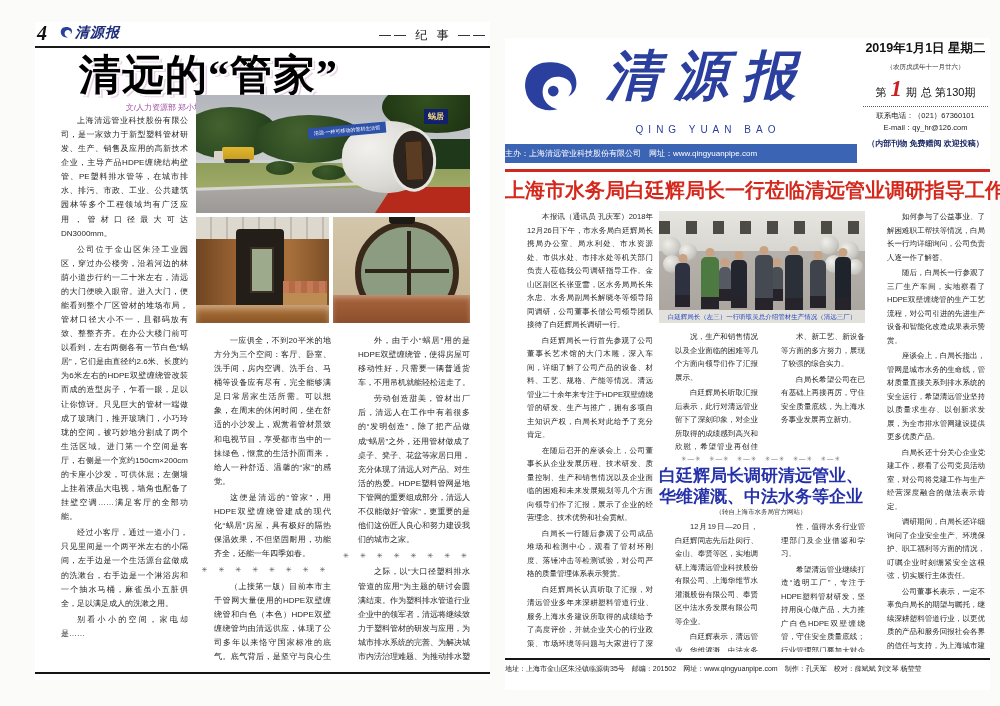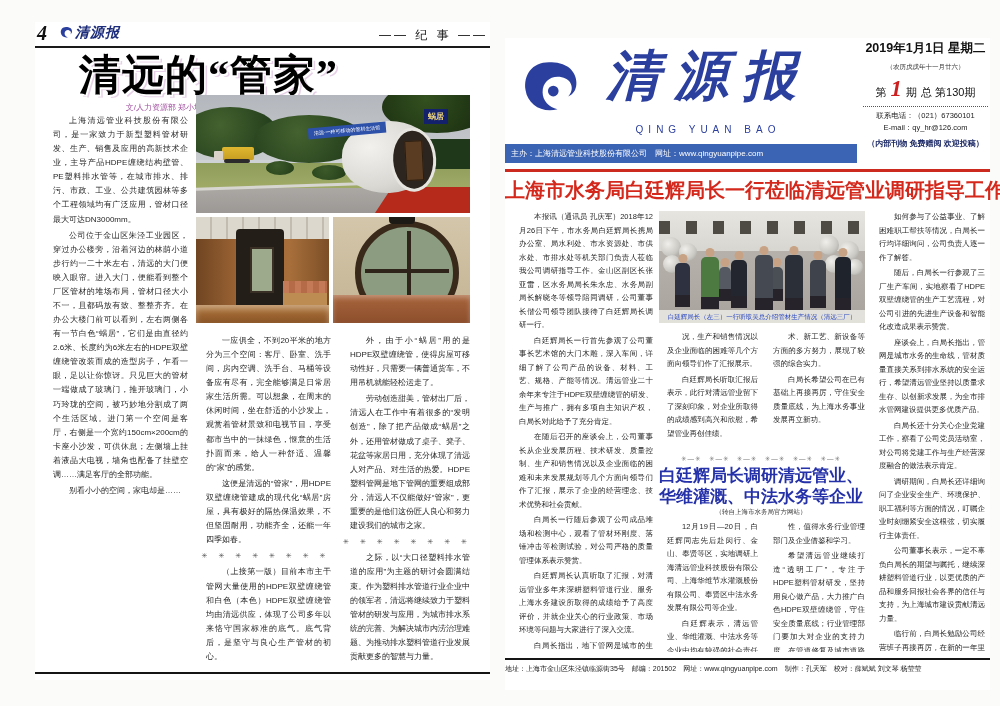--- a/index.html
+++ b/index.html
@@ -1,19 +1,19 @@
 <!DOCTYPE html>
 <html><head>
 <meta charset="utf-8">
 <style>
   html,body{margin:0;padding:0;background:#fbfbfa;width:1000px;height:706px;overflow:hidden;
     font-family:"Liberation Sans",sans-serif;color:#222;}
   .canvas{position:relative;width:1000px;height:706px;}
   .page{position:absolute;background:#fff;}
-  p{margin:0 0 2px 8px;text-indent:2em;text-align:justify;}
+  p{margin:0 0 2px 16px;text-indent:2em;text-align:justify;}
   
   .page-left{left:35px;top:22px;width:455px;height:658px;}
   .lp-header{position:absolute;left:0;top:0;width:455px;height:24px;border-bottom:2px solid #1a1a1a;}
   .lp-pagenum{position:absolute;left:2px;top:0;font:italic 900 20px "Liberation Serif",serif;color:#111;}
   .lp-logo{position:absolute;left:24px;top:4px;width:14px;height:14px;}
   .lp-paper{position:absolute;left:40px;top:2px;font:italic 700 14px "Liberation Serif",serif;color:#1c2c7a;letter-spacing:1px;}
   .lp-section{position:absolute;right:2px;top:5px;font-size:12px;font-weight:400;letter-spacing:3px;color:#111;}
   .lp-title{position:absolute;left:44px;top:32px;font-family:"Liberation Serif",serif;font-weight:900;
     font-size:42px;line-height:1;color:#000000;letter-spacing:1px;
     text-shadow:1.5px 1.5px 0 #fff,3px 3px 0 rgba(139,47,143,.22);}
@@ -68,21 +68,21 @@
     background:linear-gradient(#a8653c,#8c4e2c);box-shadow:inset 0 3px 5px rgba(255,255,255,.3);}
   .vent{position:absolute;left:56px;top:0px;width:26px;height:7px;background:#1d1a16;border-radius:0 0 4px 4px;}
   
   .page-right{left:505px;top:38px;width:485px;height:652px;}
   .rp-logo{position:absolute;left:12px;top:20px;width:64px;height:64px;}
   .rp-title{position:absolute;left:78px;top:2px;width:250px;text-align:center;
     font:italic 900 54px "Liberation Serif",serif;color:#2b3f9e;letter-spacing:14px;white-space:nowrap;}
   .rp-sub{position:absolute;left:78px;top:86px;width:250px;text-align:center;font-size:10px;
     letter-spacing:5px;color:#2b3f9e;}
   .rp-bluebar{position:absolute;left:0;top:106px;width:352px;height:19px;background:#3c64b4;color:#fff;
-    font-size:8px;line-height:19px;padding-left:6px;box-sizing:border-box;white-space:nowrap;overflow:hidden;}
+    font-size:8px;line-height:19px;padding-left:0;box-sizing:border-box;white-space:nowrap;overflow:hidden;}
   .rp-info{position:absolute;left:356px;top:2px;width:129px;text-align:center;}
   .rp-date{font-size:12.5px;font-weight:700;color:#111;}
   .rp-lunar{font-size:6.5px;color:#333;margin-top:6px;}
   .rp-issue{margin-top:4px;font-size:11px;color:#111;display:flex;align-items:baseline;justify-content:center;gap:4px;}
   .rp-issue .no{font:italic 700 23px "Liberation Serif",serif;color:#cc1f1f;}
   .rp-dots{border-top:1.5px dotted #555;margin:4px 2px;}
   .rp-phone,.rp-email{font-size:7.5px;color:#222;margin-top:2px;}
   .rp-note{font-size:8px;font-weight:700;color:#1d2a66;margin-top:5px;white-space:nowrap;}
   .rp-redrule{position:absolute;left:0;top:131px;width:485px;height:2.5px;background:#cc2a1e;}
   .rp-headline1{position:absolute;left:0;top:139px;width:485px;font-size:20px;font-weight:900;
@@ -130,20 +130,21 @@
       <span class="lp-paper">清源报</span>
       <span class="lp-section">—— 纪 事 ——</span>
     </div>
 
     <div class="lp-title">清远的“管家”</div>
     <div class="lp-byline">文/人力资源部 郑小培、企业管理中心 刘文琴</div>
 
     <div class="lp-col lp-col1">
       <p>上海清远管业科技股份有限公司，是一家致力于新型塑料管材研发、生产、销售及应用的高新技术企业，主导产品HDPE缠绕结构壁管、PE塑料排水管等，在城市排水、排污、市政、工业、公共建筑园林等多个工程领域均有广泛应用，管材口径最大可达DN3000mm。</p>
       <p>公司位于金山区朱泾工业园区，穿过办公楼旁，沿着河边的林荫小道步行约一二十米左右，清远的大门便映入眼帘。进入大门，便能看到整个厂区管材的堆场布局，管材口径大小不一，且都码放有致、整整齐齐。在办公大楼门前可以看到，左右两侧各有一节白色“蜗居”，它们是由直径约2.6米、长度约为6米左右的HDPE双壁缠绕管改装而成的造型房子，乍看一眼，足以让你惊讶。只见巨大的管材一端做成了玻璃门，推开玻璃门，小巧玲珑的空间，被巧妙地分割成了两个生活区域。进门第一个空间是客厅，右侧是一个宽约150cm×200cm的卡座小沙发，可供休息；左侧墙上挂着液晶大电视，墙角也配备了挂壁空调……满足客厅的全部功能。</p>
+      <p>经过小客厅，通过一道小门，只见里间是一个两平米左右的小隔间，左手边是一个生活源台盆做成的洗漱台，右手边是一个淋浴房和一个抽水马桶，麻雀虽小五脏俱全，足以满足成人的洗漱之用。</p>
       <p>别看小小的空间，家电却是……</p>
     </div>
 
     <div class="lp-photos">
       <div class="photo photo-outdoor">
         <div class="sky"></div>
         <div class="treeblob" style="left:-14px;top:12px;width:96px;height:52px;"></div>
         <div class="treeblob" style="left:58px;top:20px;width:110px;height:48px;"></div>
         <div class="treeblob" style="left:186px;top:-14px;width:110px;height:52px;background:radial-gradient(circle at 40% 35%,#33501f,#1c3012 75%);"></div>
         <div class="grass"></div>

